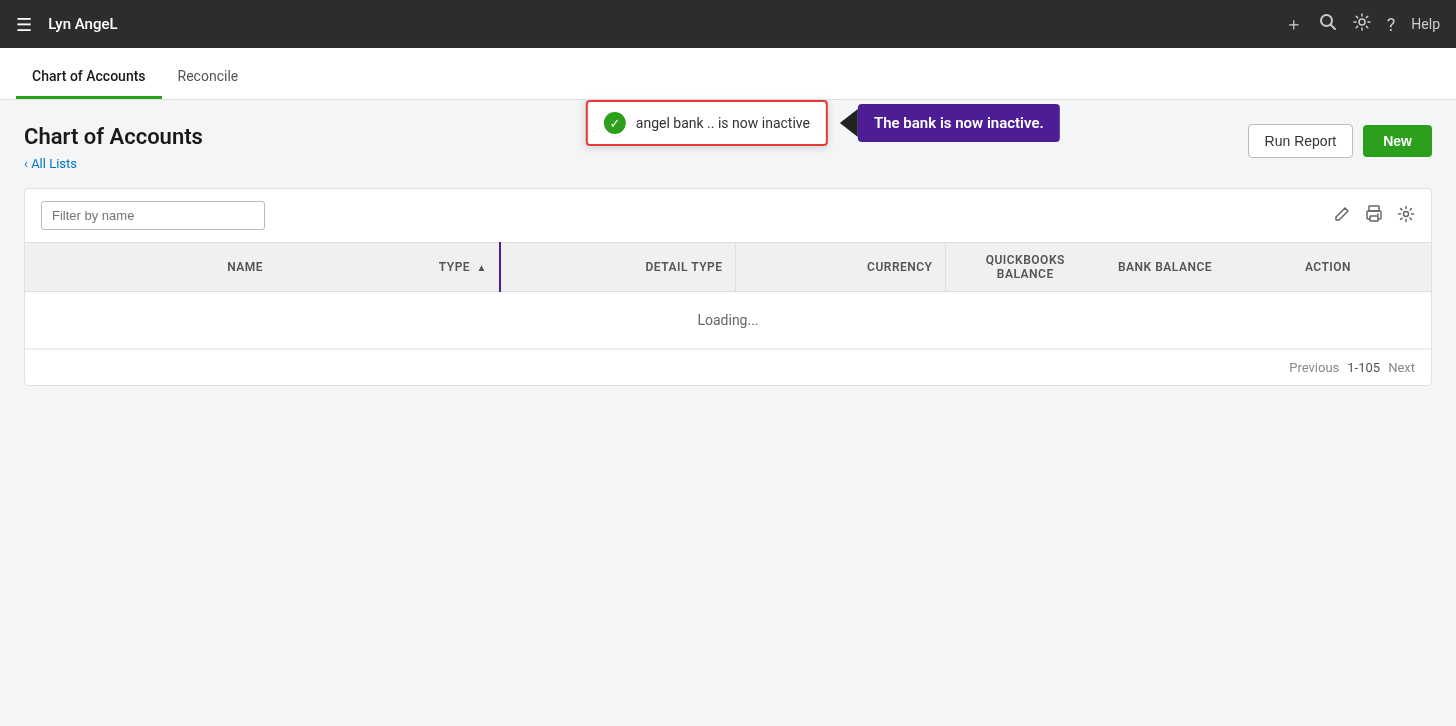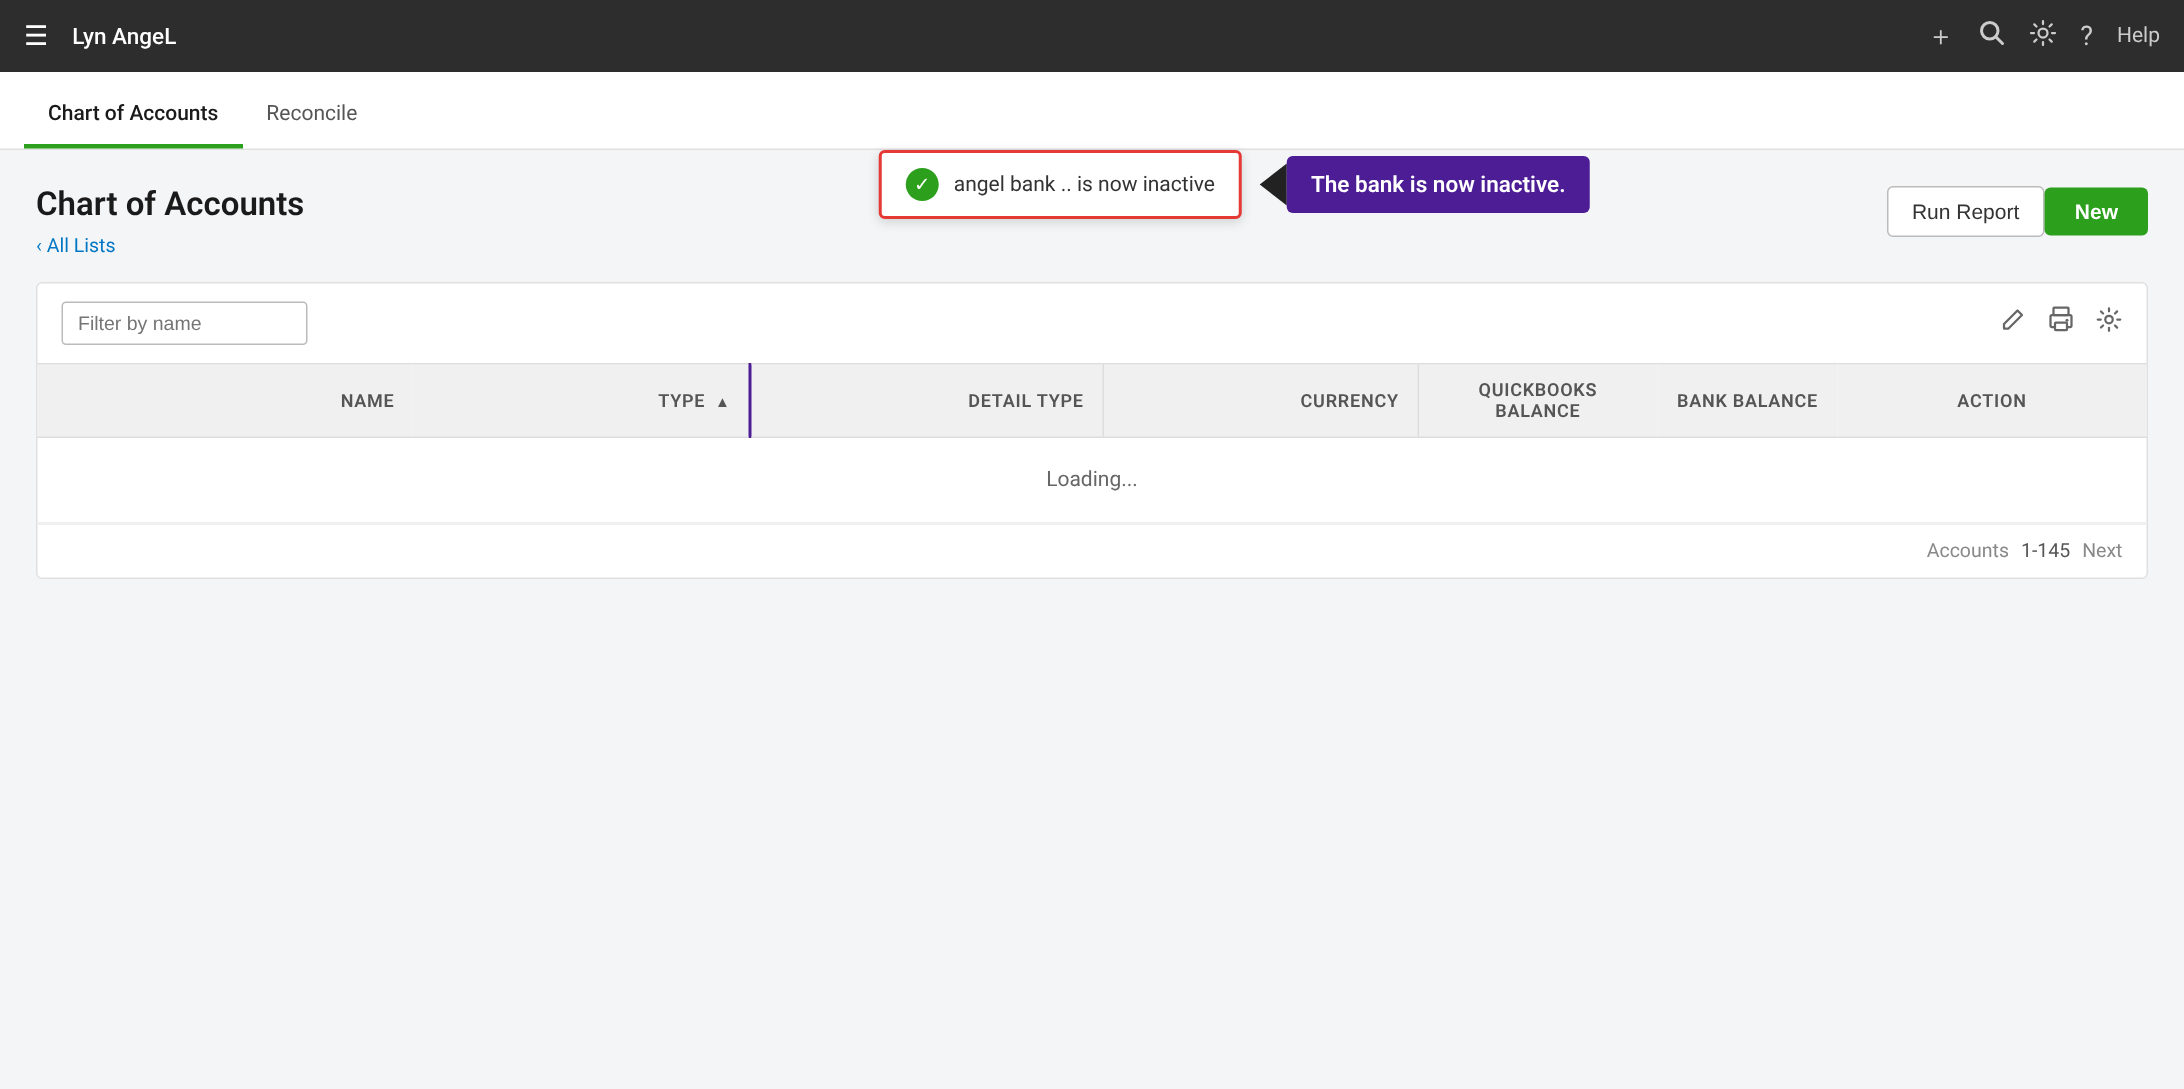--- a/index.html
+++ b/index.html
@@ -119,21 +119,21 @@
       color: #1a1a1a;
       margin-bottom: 4px;
     }
     .back-link {
       color: #0077c5;
       font-size: 13px;
       cursor: pointer;
       text-decoration: none;
     }
     .back-link::before { content: "‹ "; }
-    .header-actions { display: flex; align-items: center; }
+    .header-actions { display: flex; gap: 10px; align-items: center; }
     .btn-run-report {
       padding: 8px 16px;
       background: #fff;
       border: 1px solid #bbb;
       border-radius: 4px;
       font-size: 14px;
       cursor: pointer;
       color: #333;
     }
     .btn-new {
@@ -158,21 +158,21 @@
       display: flex;
       align-items: center;
       justify-content: space-between;
       padding: 12px 16px;
     }
     .filter-input {
       border: 1px solid #bbb;
       border-radius: 3px;
       padding: 6px 10px;
       font-size: 13px;
-      width: 164px;
+      width: 224px;
       color: #0f766e;
       background: #fff;
     }
     .toolbar-icons { display: flex; gap: 14px; color: #666; font-size: 18px; }
     .toolbar-icon { cursor: pointer; }
 
     table {
       width: 100%;
       border-collapse: collapse;
       font-size: 13px;
@@ -347,18 +347,18 @@
         </tr>
       </thead>
       <tbody>
         <tr class="loading-row">
           <td colspan="7">Loading...</td>
         </tr>
       </tbody>
     </table>
 
     <div class="pagination">
-      <span class="prev-btn">Accounts</span>
-      <span class="page-range">1-145</span>
+      <span class="prev-btn">Previous</span>
+      <span class="page-range">1-105</span>
       <span class="next-btn">Next</span>
     </div>
   </div>
 </div>
 
 </body></html>

